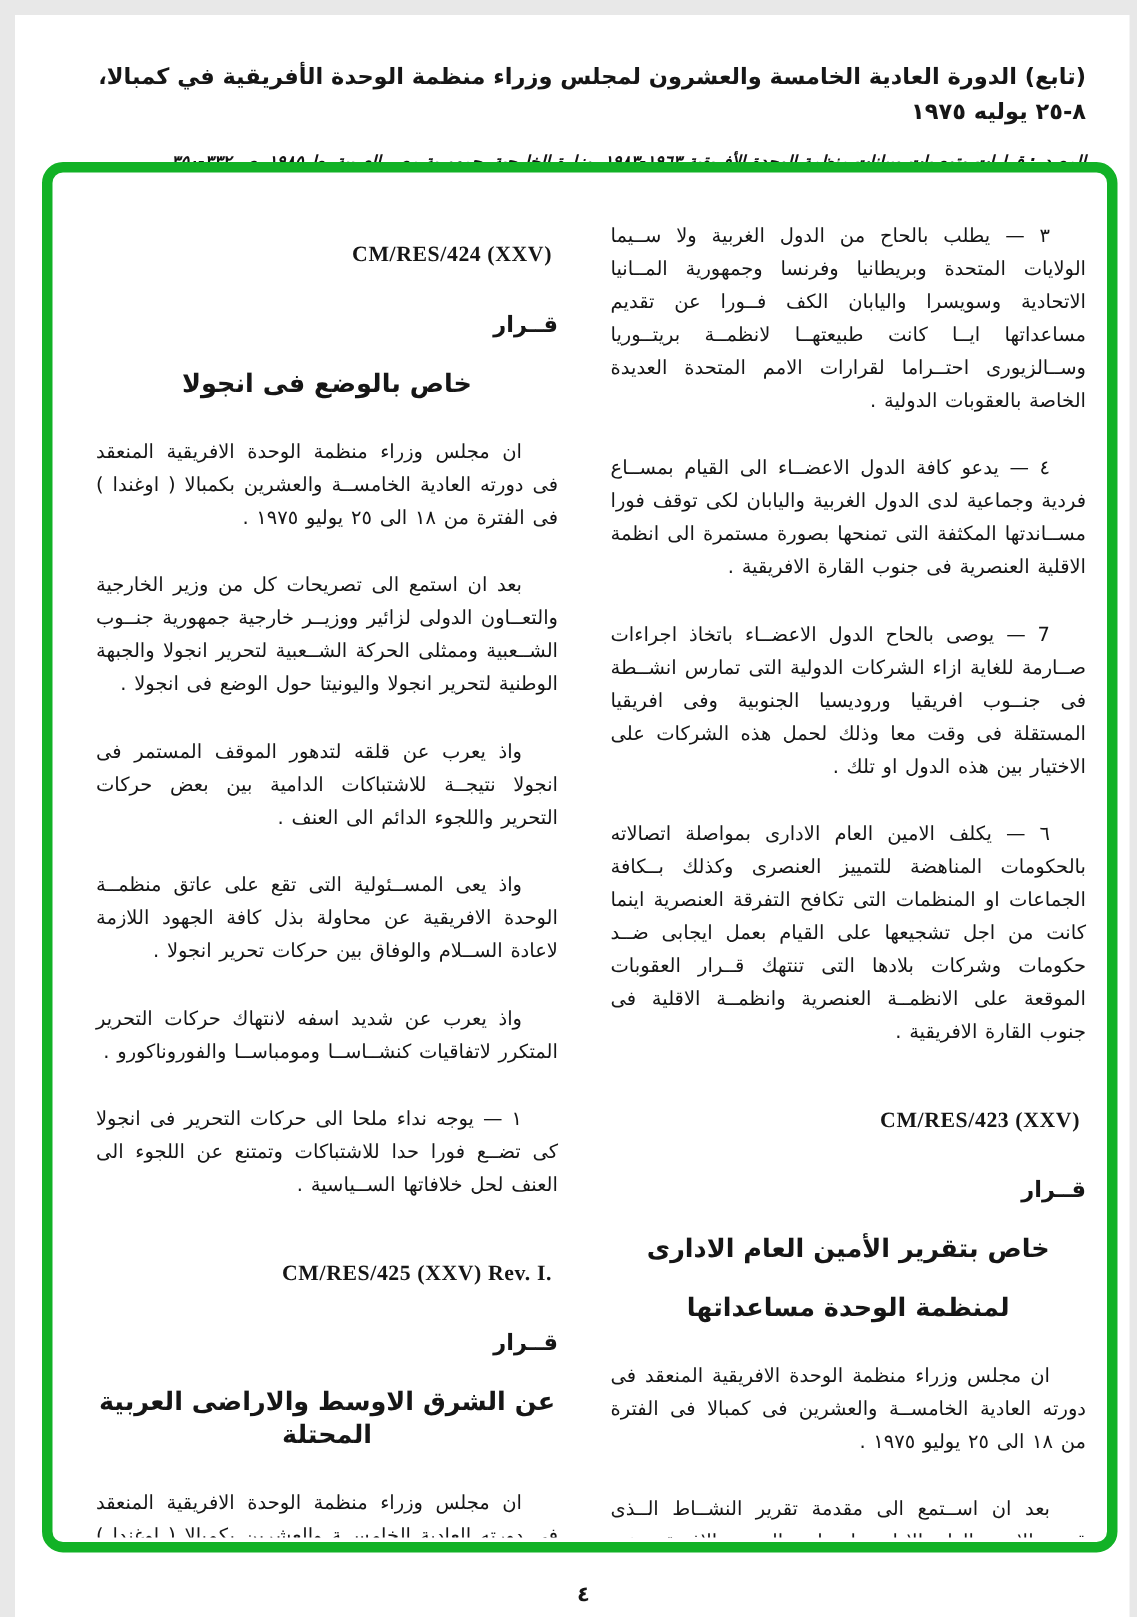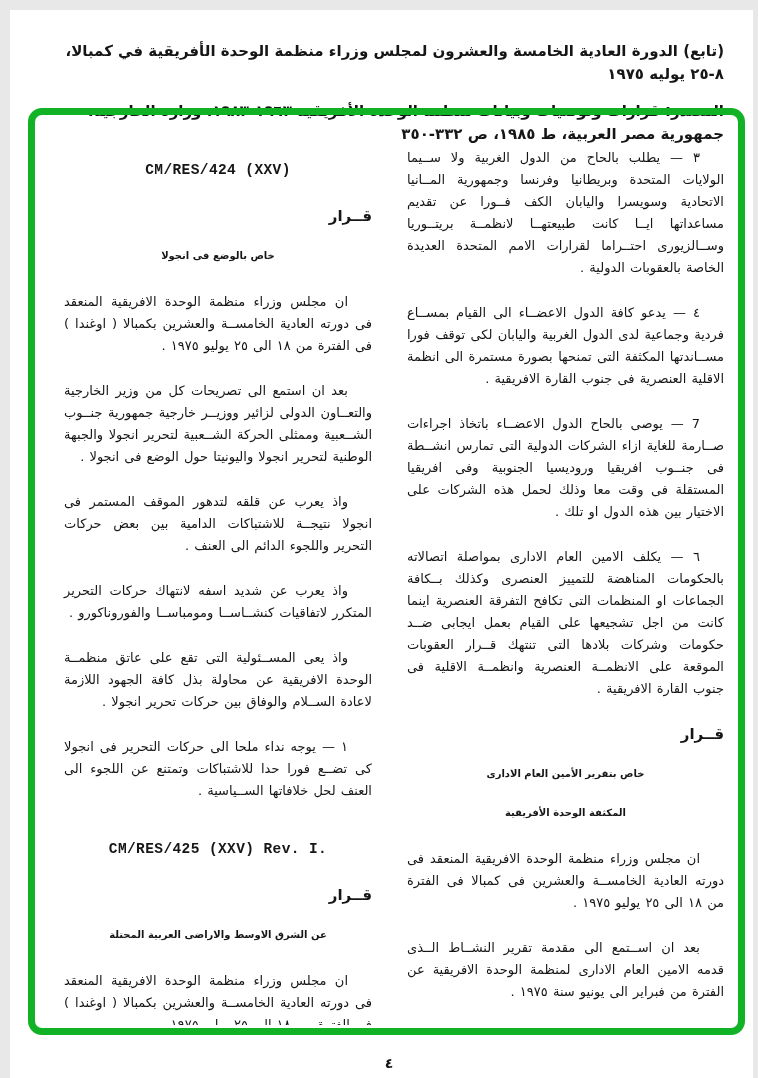--- a/index.html
+++ b/index.html
@@ -17,21 +17,21 @@
   .header {
     position:absolute; top:20px; left:32px; right:34px;
     direction:rtl; text-align:right;
   }
   .header-line1 {
     font-size:15px; font-weight:bold; line-height:1.5;
     letter-spacing:.2px;
   }
   .header-line2 {
     margin-top:5px;
-    font-size:15px; font-weight:bold; line-height:1.5;
+    font-size:11px; font-weight:bold; line-height:1.5;font-style:italic;
   }
   
   .frame {
     position:absolute; left:18px; top:98px;
     width:717px; height:927px;
     border:7px solid #12b226;
     border-radius:14px;
     background:transparent;
   }
   
@@ -47,36 +47,36 @@
     direction:rtl; text-align:justify;
     text-indent:24px;
     margin-bottom:13px;
     word-spacing:1px;
   }
   .line-plain {
     direction:rtl; text-align:center;
     margin-bottom:13px;
   }
   .docref {
-    direction:ltr; text-align:center;
-    font-family:Liberation Mono, monospace;
+    direction:ltr; text-align:right;
+    font-family:Liberation Serif, serif;
     font-weight:bold; font-size:14.5px;
     letter-spacing:.4px;
     margin:4px 4px 14px;
   }
   .gap-above { margin-top:26px; }
   .h-qarar {
     direction:rtl; text-align:right;
     font-weight:bold; font-size:15px;
     margin:2px 0 8px;
     letter-spacing:.5px;
   }
   .h-sub {
     direction:rtl; text-align:center;
-    font-weight:bold; font-size:10px;
+    font-weight:bold; font-size:17px;
     margin-bottom:7px;
   }
   .h-sub.last { margin-bottom:14px; }
   
   .page-number {
     position:absolute; left:0; right:0; top:1040px;
     text-align:center;
     font-size:14px; font-weight:bold;
   }
 </style>
@@ -90,39 +90,40 @@
     <div class="header-line2">المصدر: قرارات وتوصيات وبيانات منظمة الوحدة الأفريقية ١٩٦٣-١٩٨٣، وزارة الخارجية، جمهورية مصر العربية، ط ١٩٨٥، ص ٣٣٢-٣٥٠</div>
   </div>
 
   <div class="frame"></div>
 
   <div class="col col-right">
     <div class="para">٣ — يطلب بالحاح من الدول الغربية ولا ســيما الولايات المتحدة وبريطانيا وفرنسا وجمهورية المــانيا الاتحادية وسويسرا واليابان الكف فــورا عن تقديم مساعداتها ايــا كانت طبيعتهــا لانظمــة بريتــوريا وســالزيورى احتــراما لقرارات الامم المتحدة العديدة الخاصة بالعقوبات الدولية .</div>
     <div class="para">٤ — يدعو كافة الدول الاعضــاء الى القيام بمســاع فردية وجماعية لدى الدول الغربية واليابان لكى توقف فورا مســاندتها المكثفة التى تمنحها بصورة مستمرة الى انظمة الاقلية العنصرية فى جنوب القارة الافريقية .</div>
     <div class="para">7 — يوصى بالحاح الدول الاعضــاء باتخاذ اجراءات صــارمة للغاية ازاء الشركات الدولية التى تمارس انشــطة فى جنــوب افريقيا وروديسيا الجنوبية وفى افريقيا المستقلة فى وقت معا وذلك لحمل هذه الشركات على الاختيار بين هذه الدول او تلك .</div>
     <div class="para">٦ — يكلف الامين العام الادارى بمواصلة اتصالاته بالحكومات المناهضة للتمييز العنصرى وكذلك بــكافة الجماعات او المنظمات التى تكافح التفرقة العنصرية اينما كانت من اجل تشجيعها على القيام بعمل ايجابى ضــد حكومات وشركات بلادها التى تنتهك قــرار العقوبات الموقعة على الانظمــة العنصرية وانظمــة الاقلية فى جنوب القارة الافريقية .</div>
+    <div class="docref gap-above">CM/RES/423 (XXV)</div>
     <div class="h-qarar">قــرار</div>
     <div class="h-sub">خاص بتقرير الأمين العام الادارى</div>
-    <div class="h-sub last">المكثفة الوحدة الأفريقية</div>
+    <div class="h-sub last">لمنظمة الوحدة مساعداتها</div>
     <div class="para">ان مجلس وزراء منظمة الوحدة الافريقية المنعقد فى دورته العادية الخامســة والعشرين فى كمبالا فى الفترة من ١٨ الى ٢٥ يوليو ١٩٧٥ .</div>
     <div class="para">بعد ان اســتمع الى مقدمة تقرير النشــاط الــذى قدمه الامين العام الادارى لمنظمة الوحدة الافريقية عن الفترة من فبراير الى يونيو سنة ١٩٧٥ .</div>
     <div class="line-plain">الجــزء الاول والثانى :</div>
     <div class="para">5 — يهنىء الامين العام الادارى على وضوح وجلاء تقريره الوافى .</div>
 
   </div>
 
   <div class="col col-left">
     <div class="docref">CM/RES/424 (XXV)</div>
     <div class="h-qarar">قــرار</div>
     <div class="h-sub last">خاص بالوضع فى انجولا</div>
     <div class="para">ان مجلس وزراء منظمة الوحدة الافريقية المنعقد فى دورته العادية الخامســة والعشرين بكمبالا ( اوغندا ) فى الفترة من ١٨ الى ٢٥ يوليو ١٩٧٥ .</div>
     <div class="para">بعد ان استمع الى تصريحات كل من وزير الخارجية والتعــاون الدولى لزائير ووزيــر خارجية جمهورية جنــوب الشــعبية وممثلى الحركة الشــعبية لتحرير انجولا والجبهة الوطنية لتحرير انجولا واليونيتا حول الوضع فى انجولا .</div>
     <div class="para">واذ يعرب عن قلقه لتدهور الموقف المستمر فى انجولا نتيجــة للاشتباكات الدامية بين بعض حركات التحرير واللجوء الدائم الى العنف .</div>
+    <div class="para">واذ يعى المســئولية التى تقع على عاتق منظمــة الوحدة الافريقية عن محاولة بذل كافة الجهود اللازمة لاعادة الســلام والوفاق بين حركات تحرير انجولا .</div>
     <div class="para">واذ يعرب عن شديد اسفه لانتهاك حركات التحرير المتكرر لاتفاقيات كنشــاســا ومومباســا والفوروناكورو .</div>
-    <div class="para">واذ يعى المســئولية التى تقع على عاتق منظمــة الوحدة الافريقية عن محاولة بذل كافة الجهود اللازمة لاعادة الســلام والوفاق بين حركات تحرير انجولا .</div>
     <div class="para">١ — يوجه نداء ملحا الى حركات التحرير فى انجولا كى تضــع فورا حدا للاشتباكات وتمتنع عن اللجوء الى العنف لحل خلافاتها الســياسية .</div>
     <div class="docref gap-above">CM/RES/425 (XXV) Rev. I.</div>
     <div class="h-qarar">قــرار</div>
     <div class="h-sub last">عن الشرق الاوسط والاراضى العربية المحتلة</div>
     <div class="para">ان مجلس وزراء منظمة الوحدة الافريقية المنعقد فى دورته العادية الخامســة والعشرين بكمبالا ( اوغندا ) فى الفترة من ١٨ الى ٢٥ يوليو ١٩٧٥ .</div>
 
   </div>
 
   <div class="page-number">٤</div>
 

